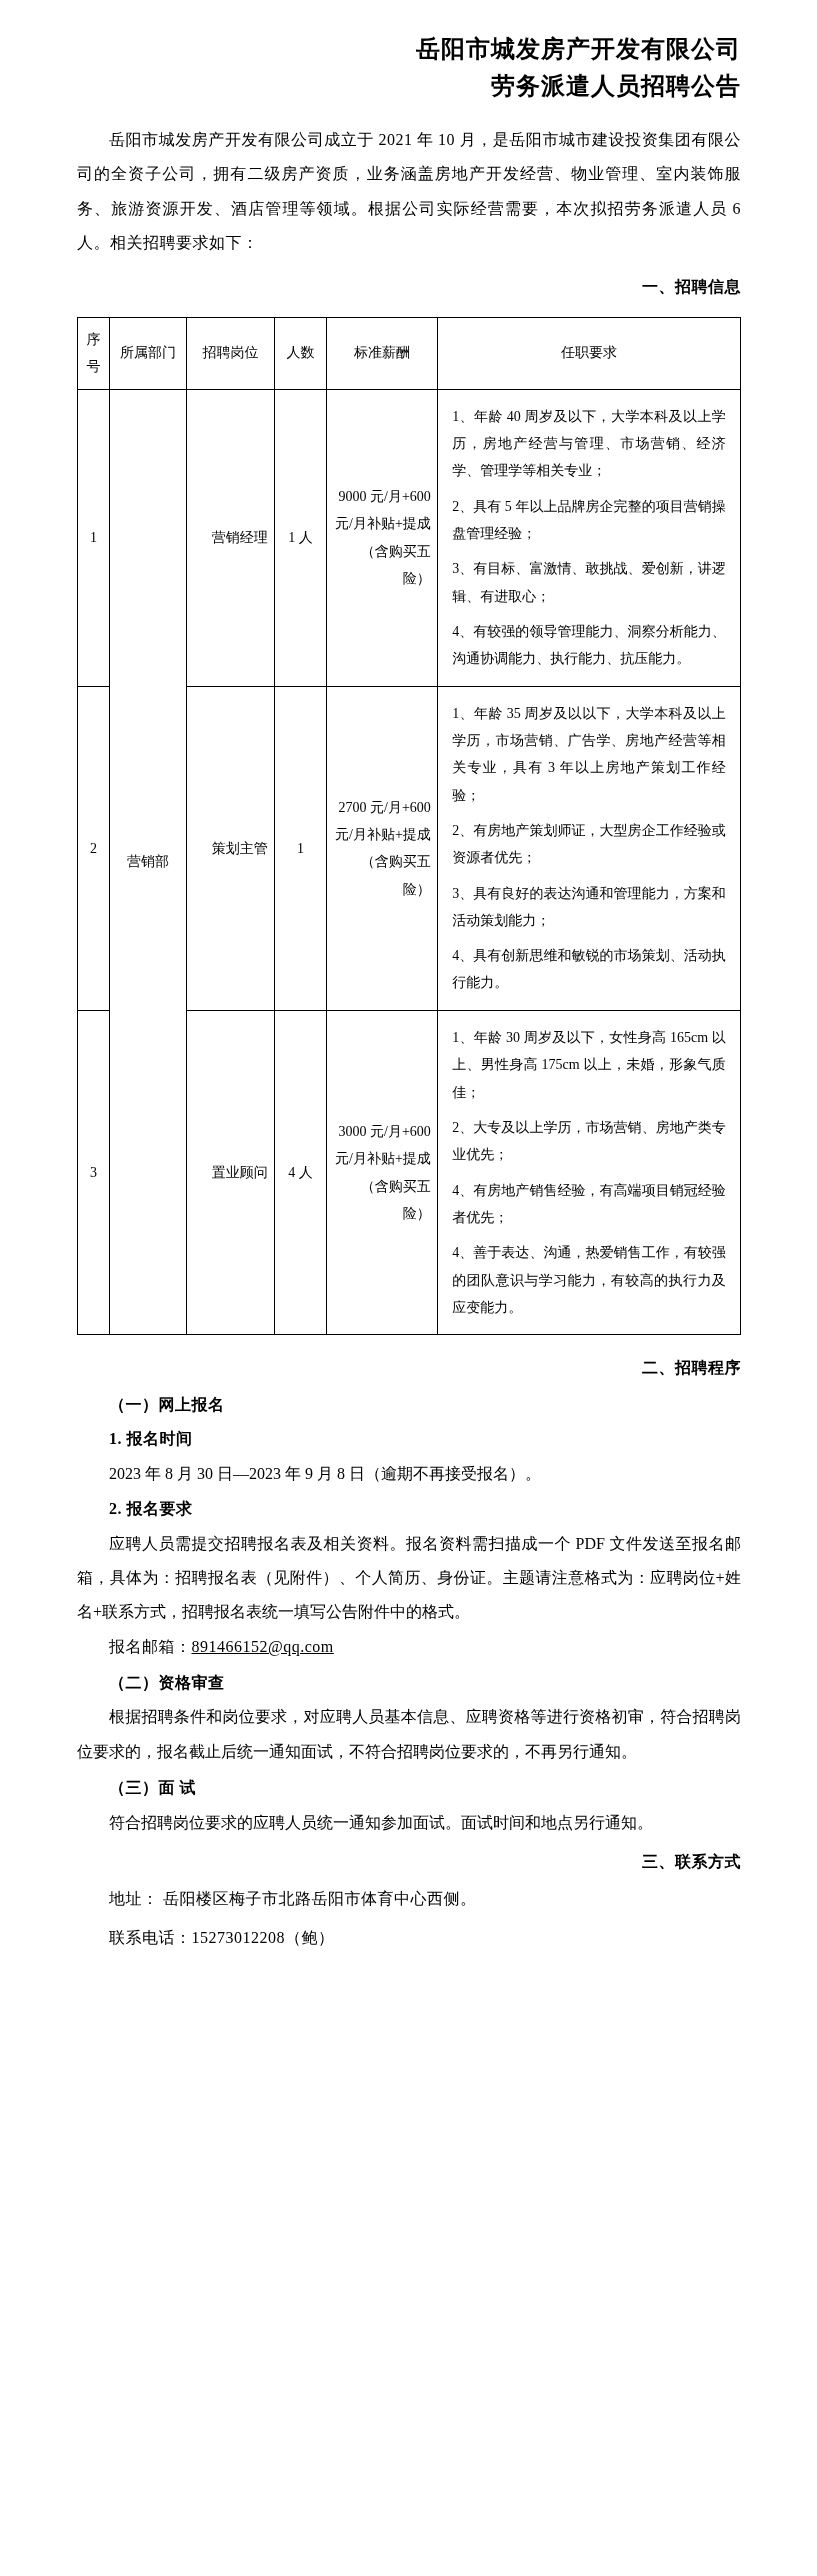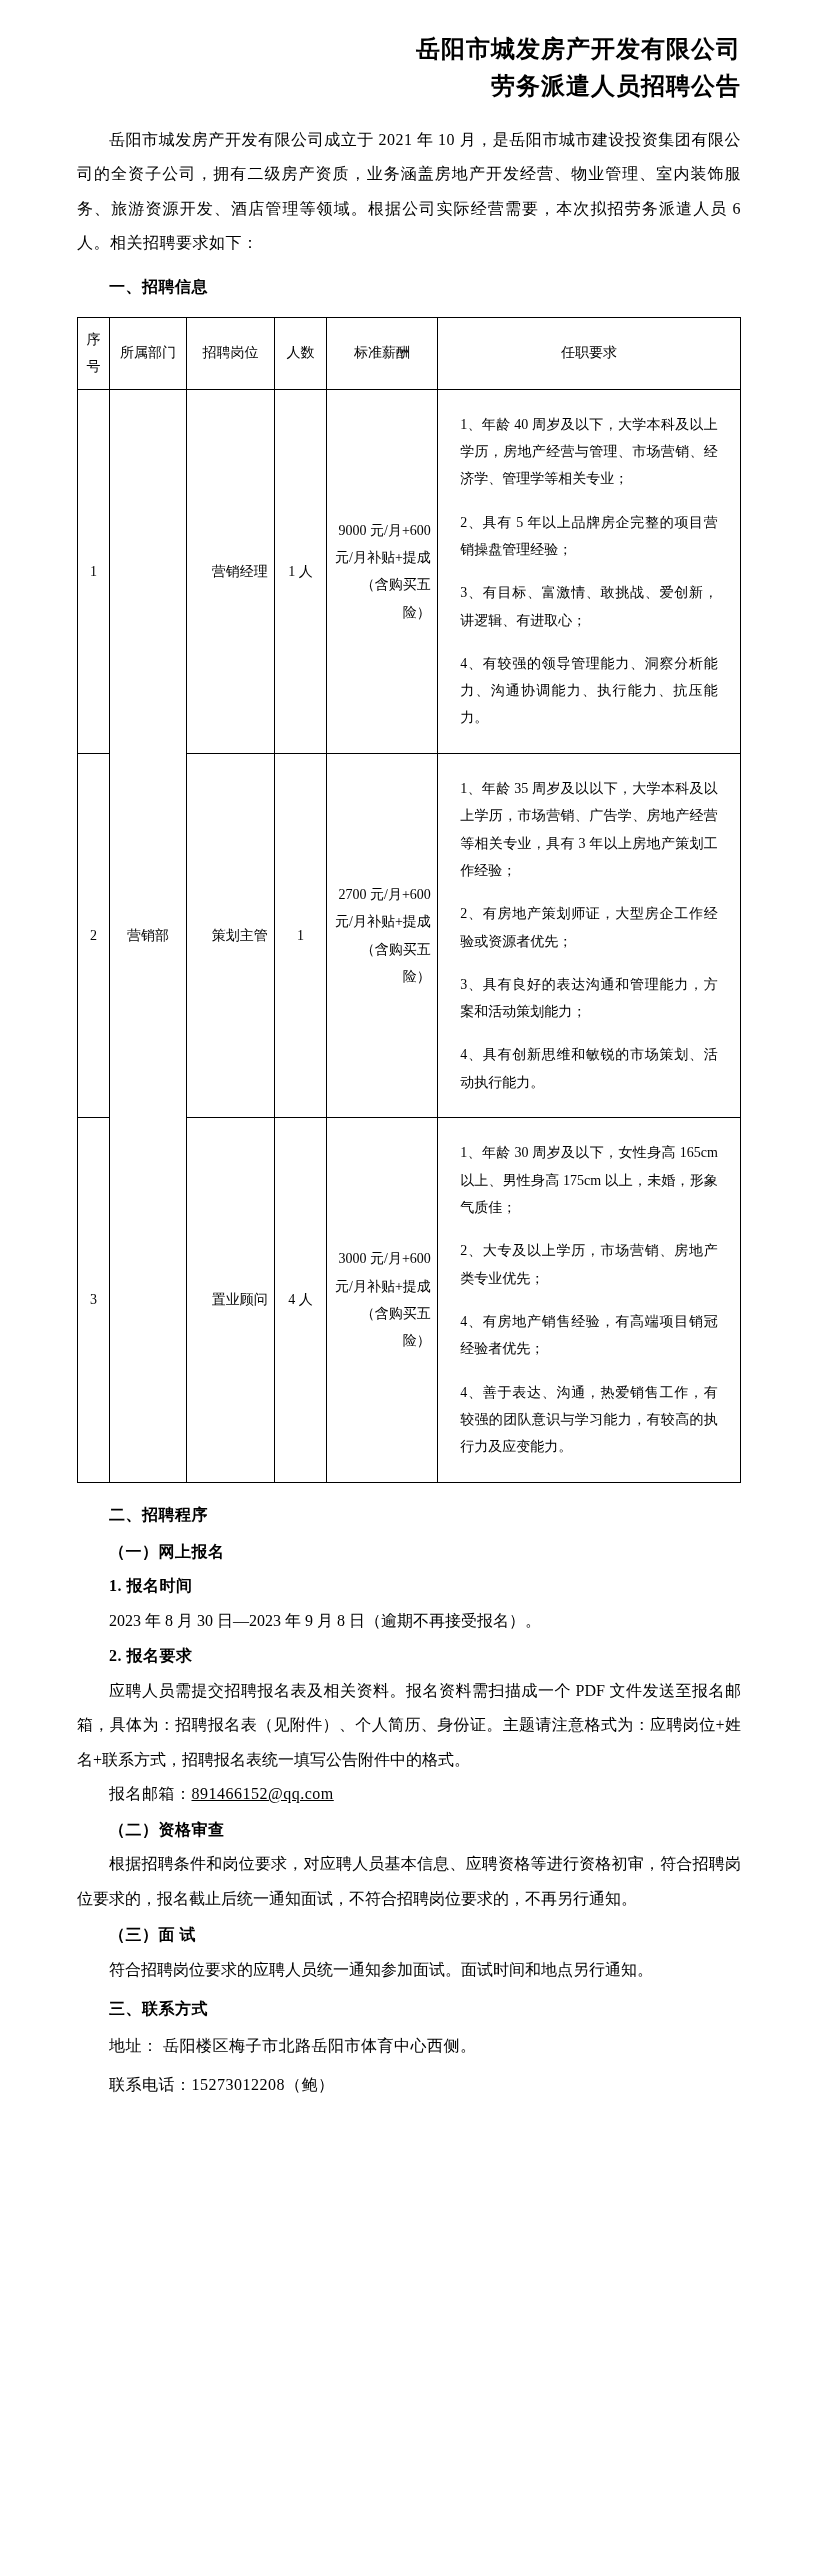--- a/index.html
+++ b/index.html
@@ -43,20 +43,21 @@
     margin-bottom: 9.3px;
     letter-spacing: 0.5px;
   }
   .section-head {
     font-size: 16px;
     font-weight: bold;
     line-height: 2.1;
     text-indent: 2em;
     margin: 5.2px 0 3.1px 0;
     letter-spacing: 0.5px;
+    text-align: right;
   }
   .sub-head {
     font-size: 16px;
     font-weight: bold;
     line-height: 2.1;
     text-indent: 2em;
     margin: 2.1px 0 1px 0;
     letter-spacing: 0.5px;
   }
   .sub-head-2 {
@@ -86,21 +87,21 @@
     font-weight: normal;
     padding: 8.2px 3.1px;
   }
   .col-seq { width: 32px; text-align: center; }
   .col-dept { width: 77px; text-align: center; }
   .col-post { width: 88px; text-align: right; }
   .col-num { width: 52px; text-align: center; }
   .col-pay { width: 111px; text-align: center; }
   .col-req { text-align: justify; text-justify: inter-ideograph; }
   .col-req div {
-    margin: 16px;
+    margin: 8px;
     line-height: 1.95;
   }
   .seq-head {
     line-height: 1.25;
   }
   .pay-cell {
     text-align: right;
     line-height: 1.95;
   }
   .mail-line {

